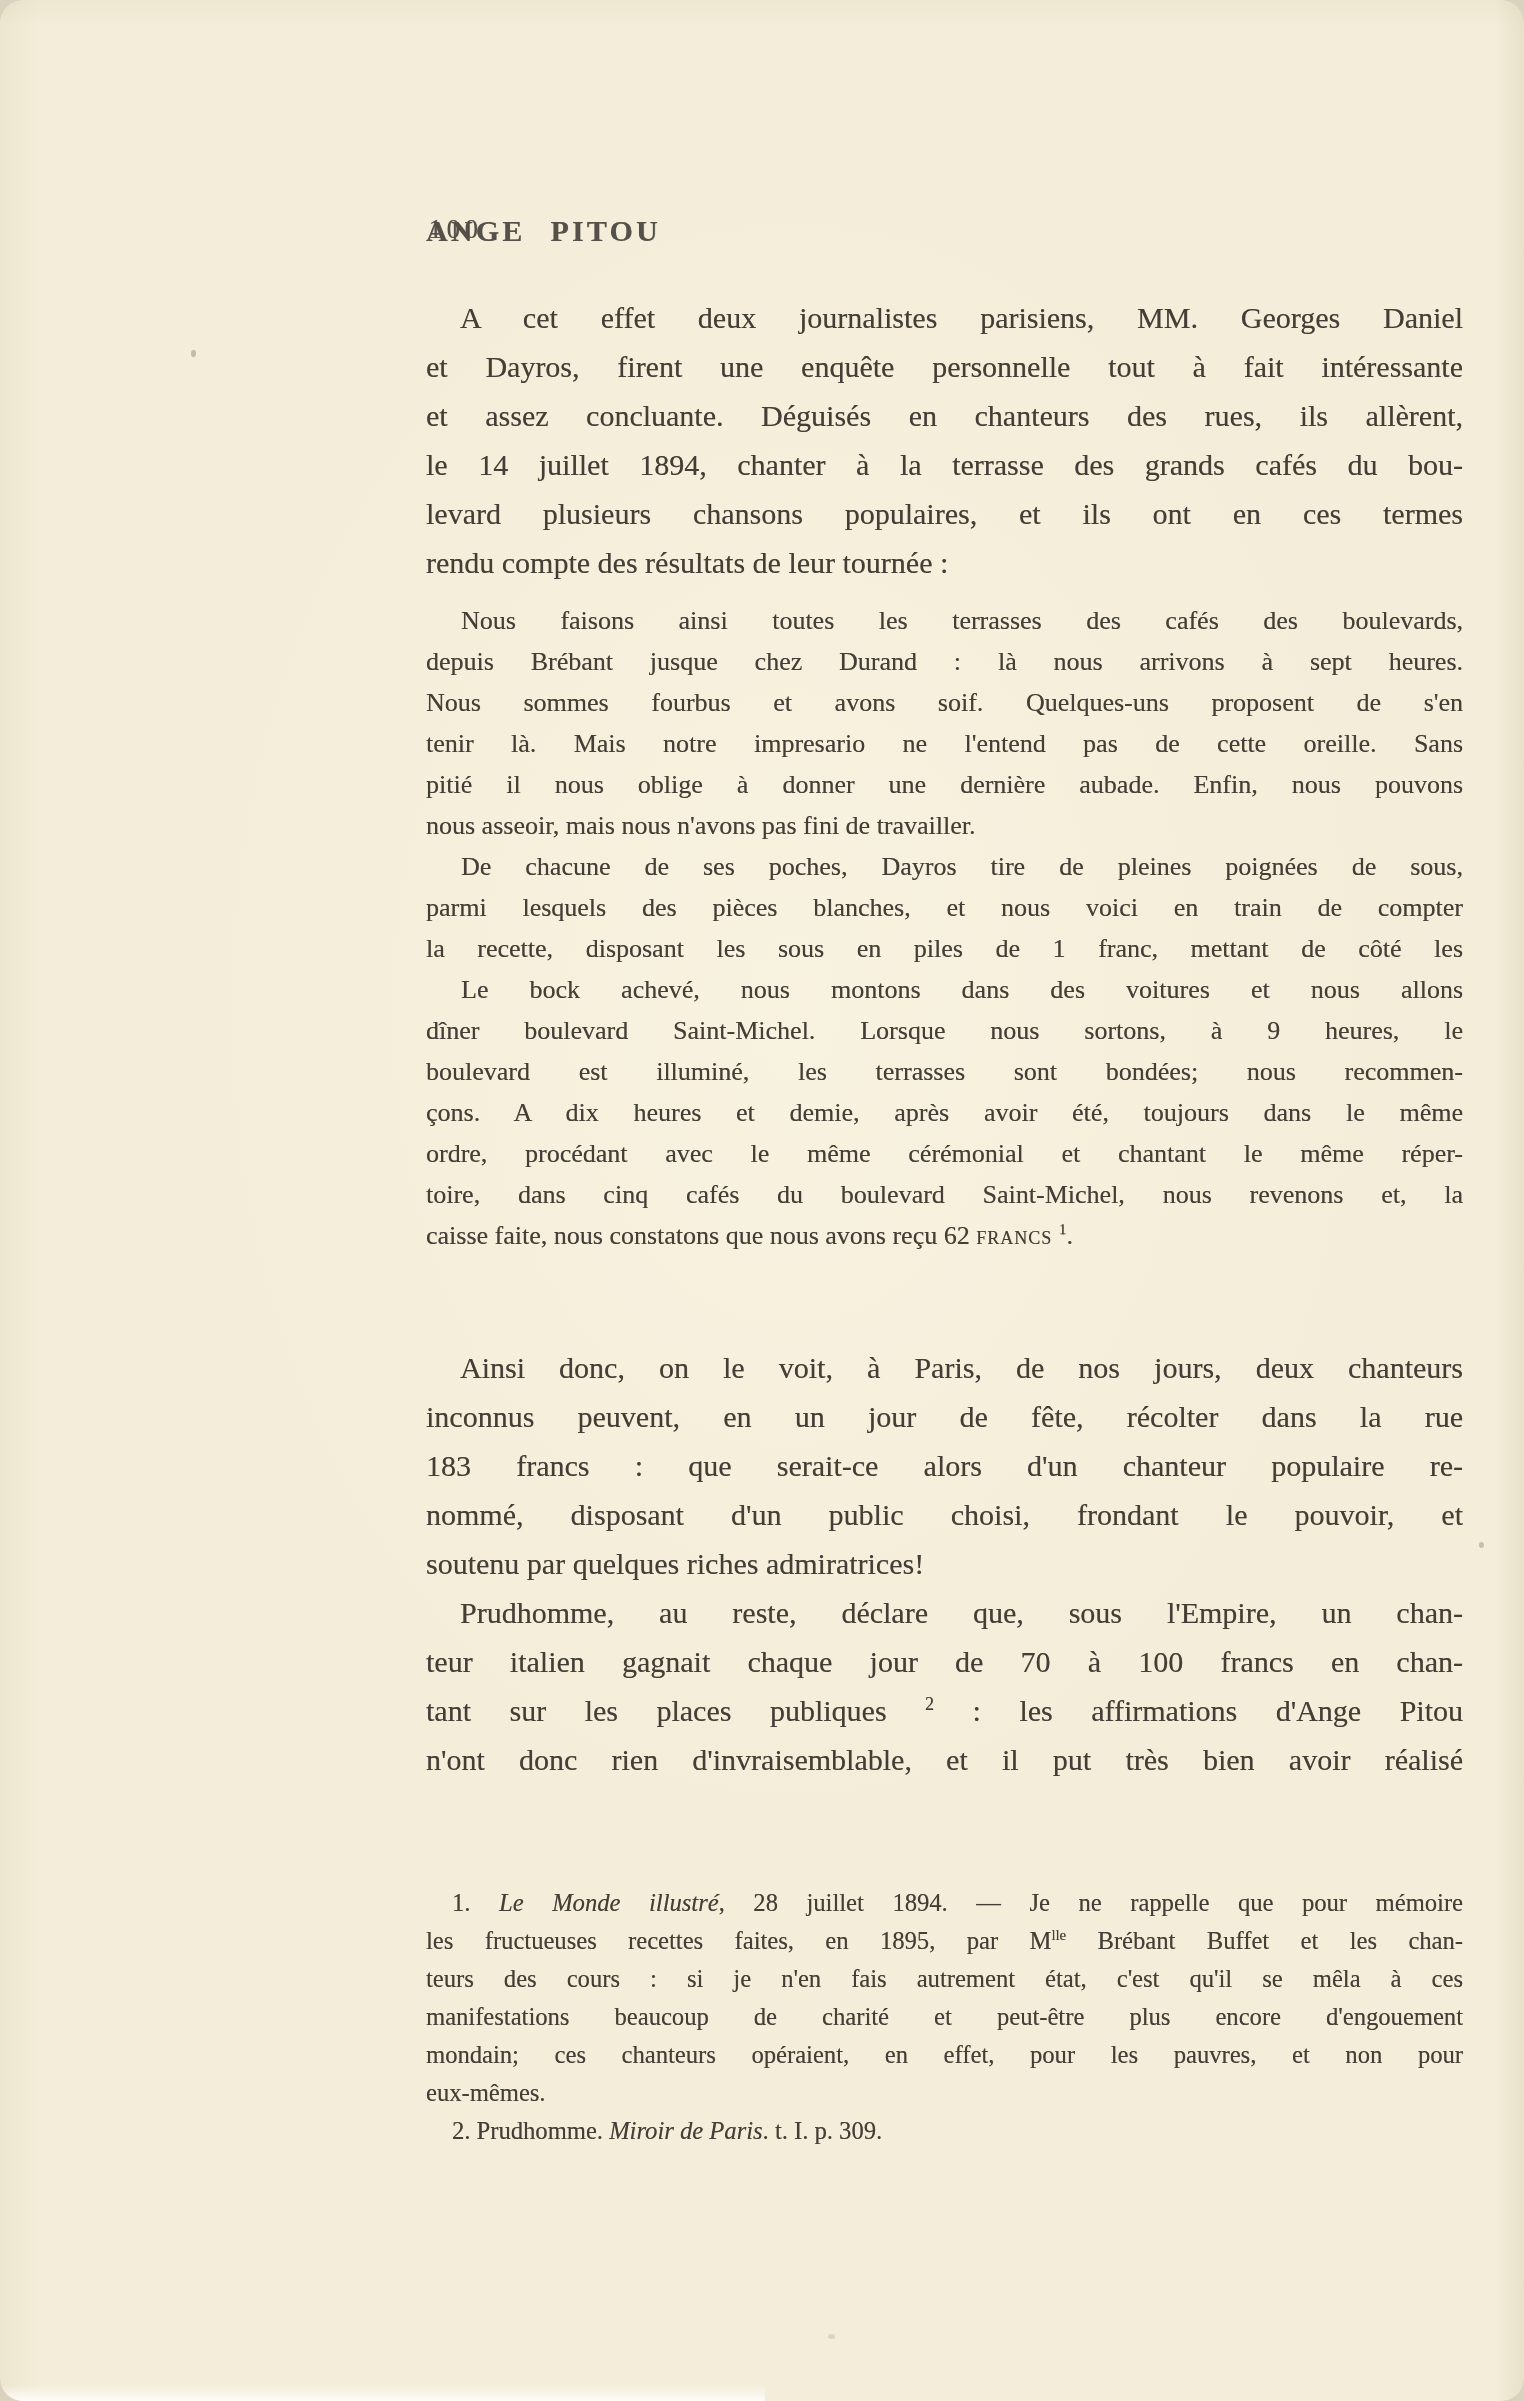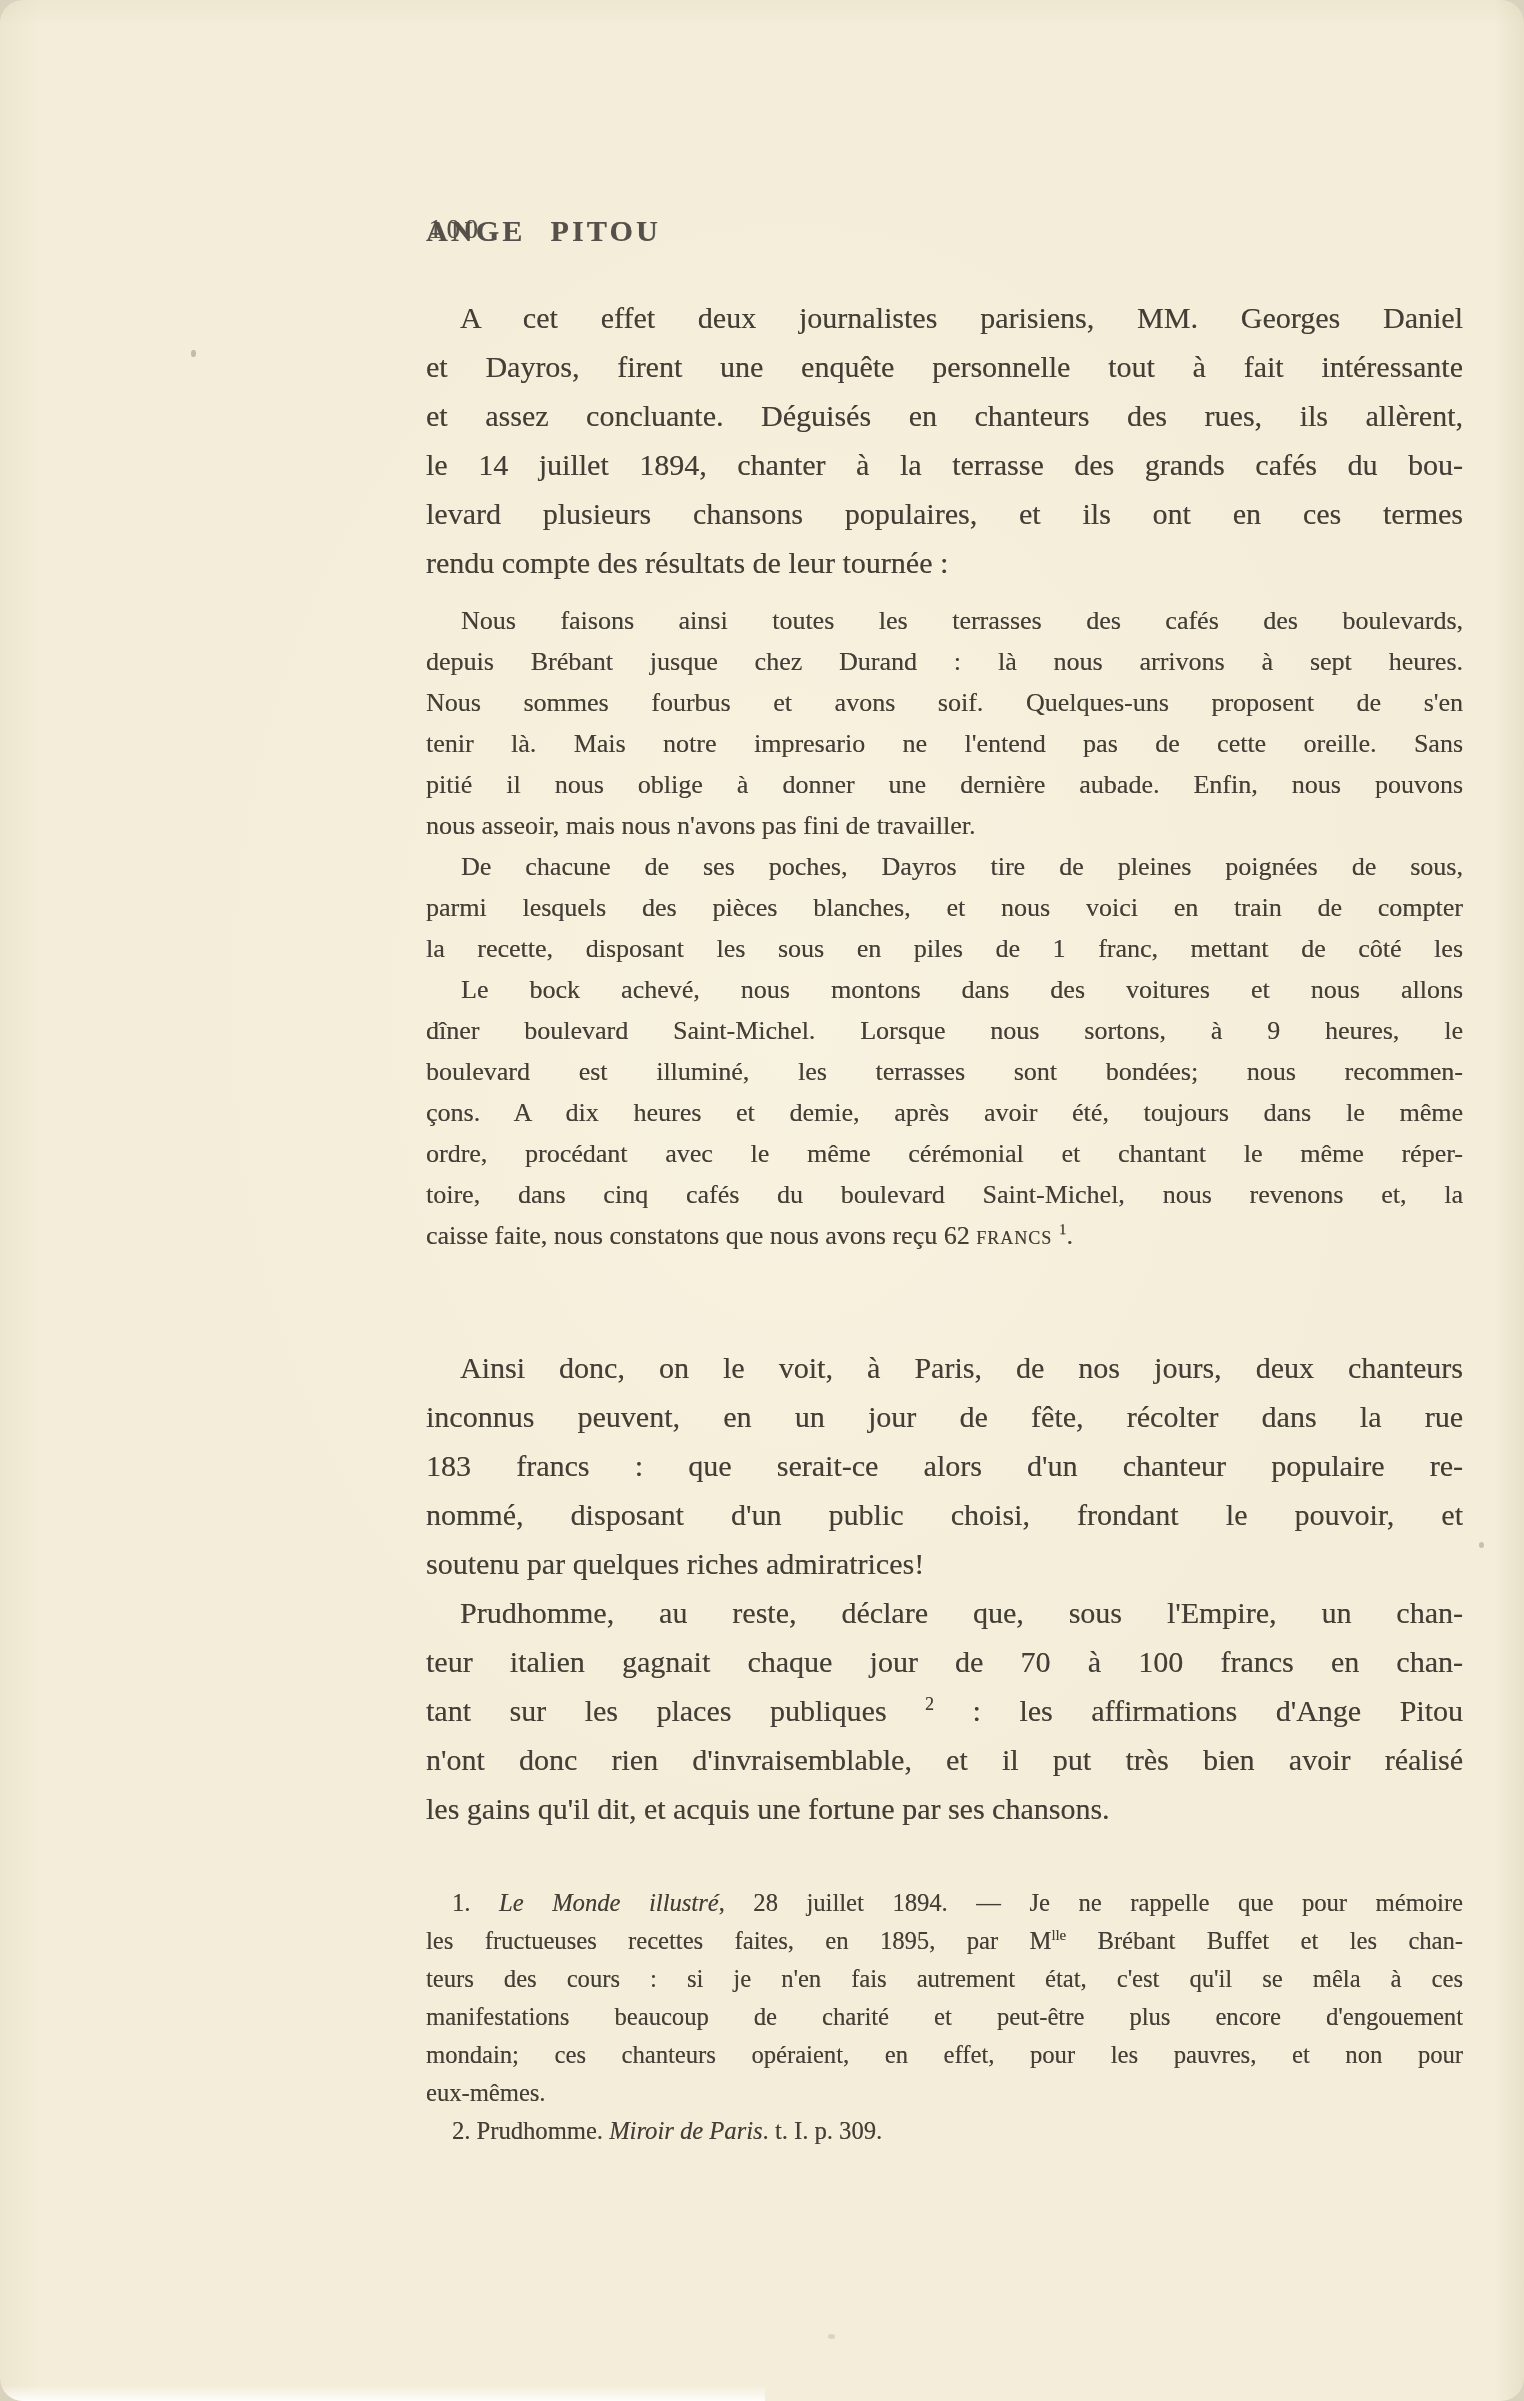--- a/index.html
+++ b/index.html
@@ -140,21 +140,20 @@
           <div class="line"><span>inconnus peuvent, en un jour de fête, récolter dans la rue</span></div>
           <div class="line"><span>183 francs : que serait-ce alors d'un chanteur populaire re-</span></div>
           <div class="line"><span>nommé, disposant d'un public choisi, frondant le pouvoir, et</span></div>
           <div class="line last"><span>soutenu par quelques riches admiratrices!</span></div>
         </div>
         <div class="para">
           <div class="line first"><span>Prudhomme, au reste, déclare que, sous l'Empire, un chan-</span></div>
           <div class="line"><span>teur italien gagnait chaque jour de 70 à 100 francs en chan-</span></div>
           <div class="line"><span>tant sur les places publiques </span><span class="sup">2</span><span> : les affirmations d'Ange Pitou</span></div>
           <div class="line"><span>n'ont donc rien d'invraisemblable, et il put très bien avoir réalisé</span></div>
-          <div class="line last"><span>les gains qu'il dit, et acquis une fortune par ses chansons.</span></div>
         </div>
       </div>
 
     <div class="block footnotes block-footnotes">
         <div class="para">
           <div class="line first"><span>1. </span><span class="it">Le Monde illustré</span><span>, 28 juillet 1894. — Je ne rappelle que pour mémoire</span></div>
           <div class="line"><span>les fructueuses recettes faites, en 1895, par M</span><span class="sup">lle</span><span> Brébant Buffet et les chan-</span></div>
           <div class="line"><span>teurs des cours : si je n'en fais autrement état, c'est qu'il se mêla à ces</span></div>
           <div class="line"><span>manifestations beaucoup de charité et peut-être plus encore d'engouement</span></div>
           <div class="line"><span>mondain; ces chanteurs opéraient, en effet, pour les pauvres, et non pour</span></div>

